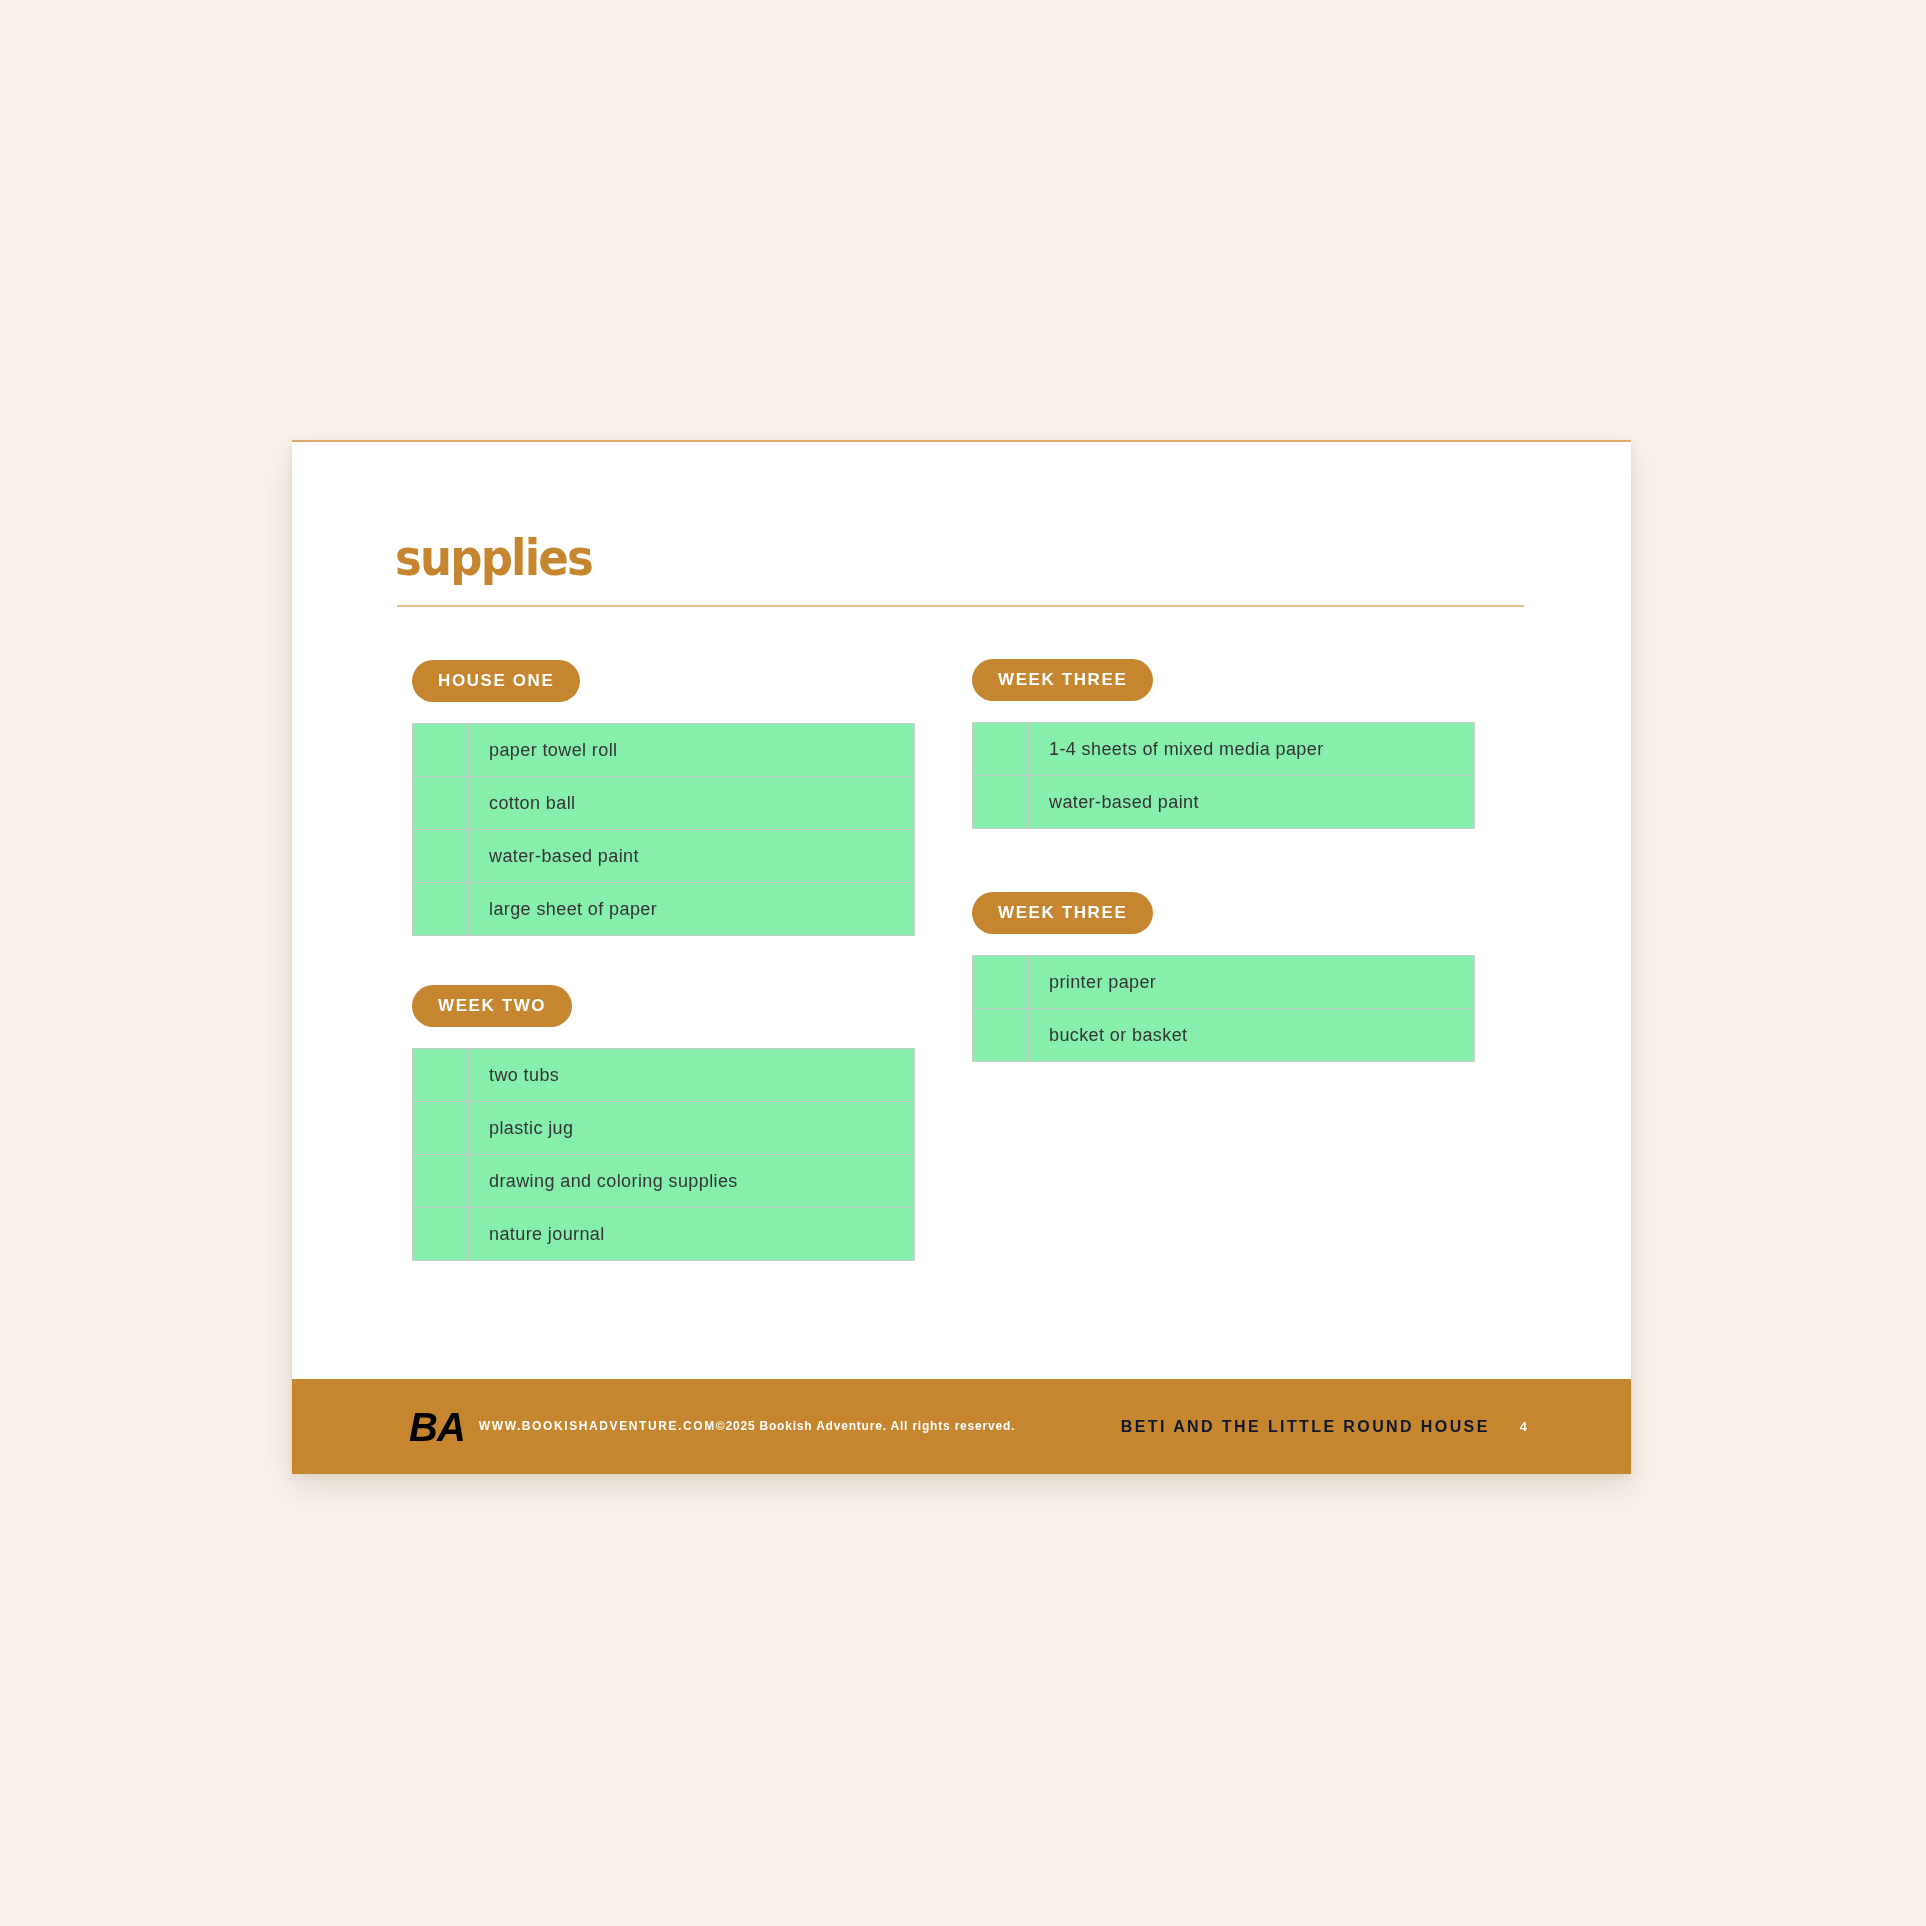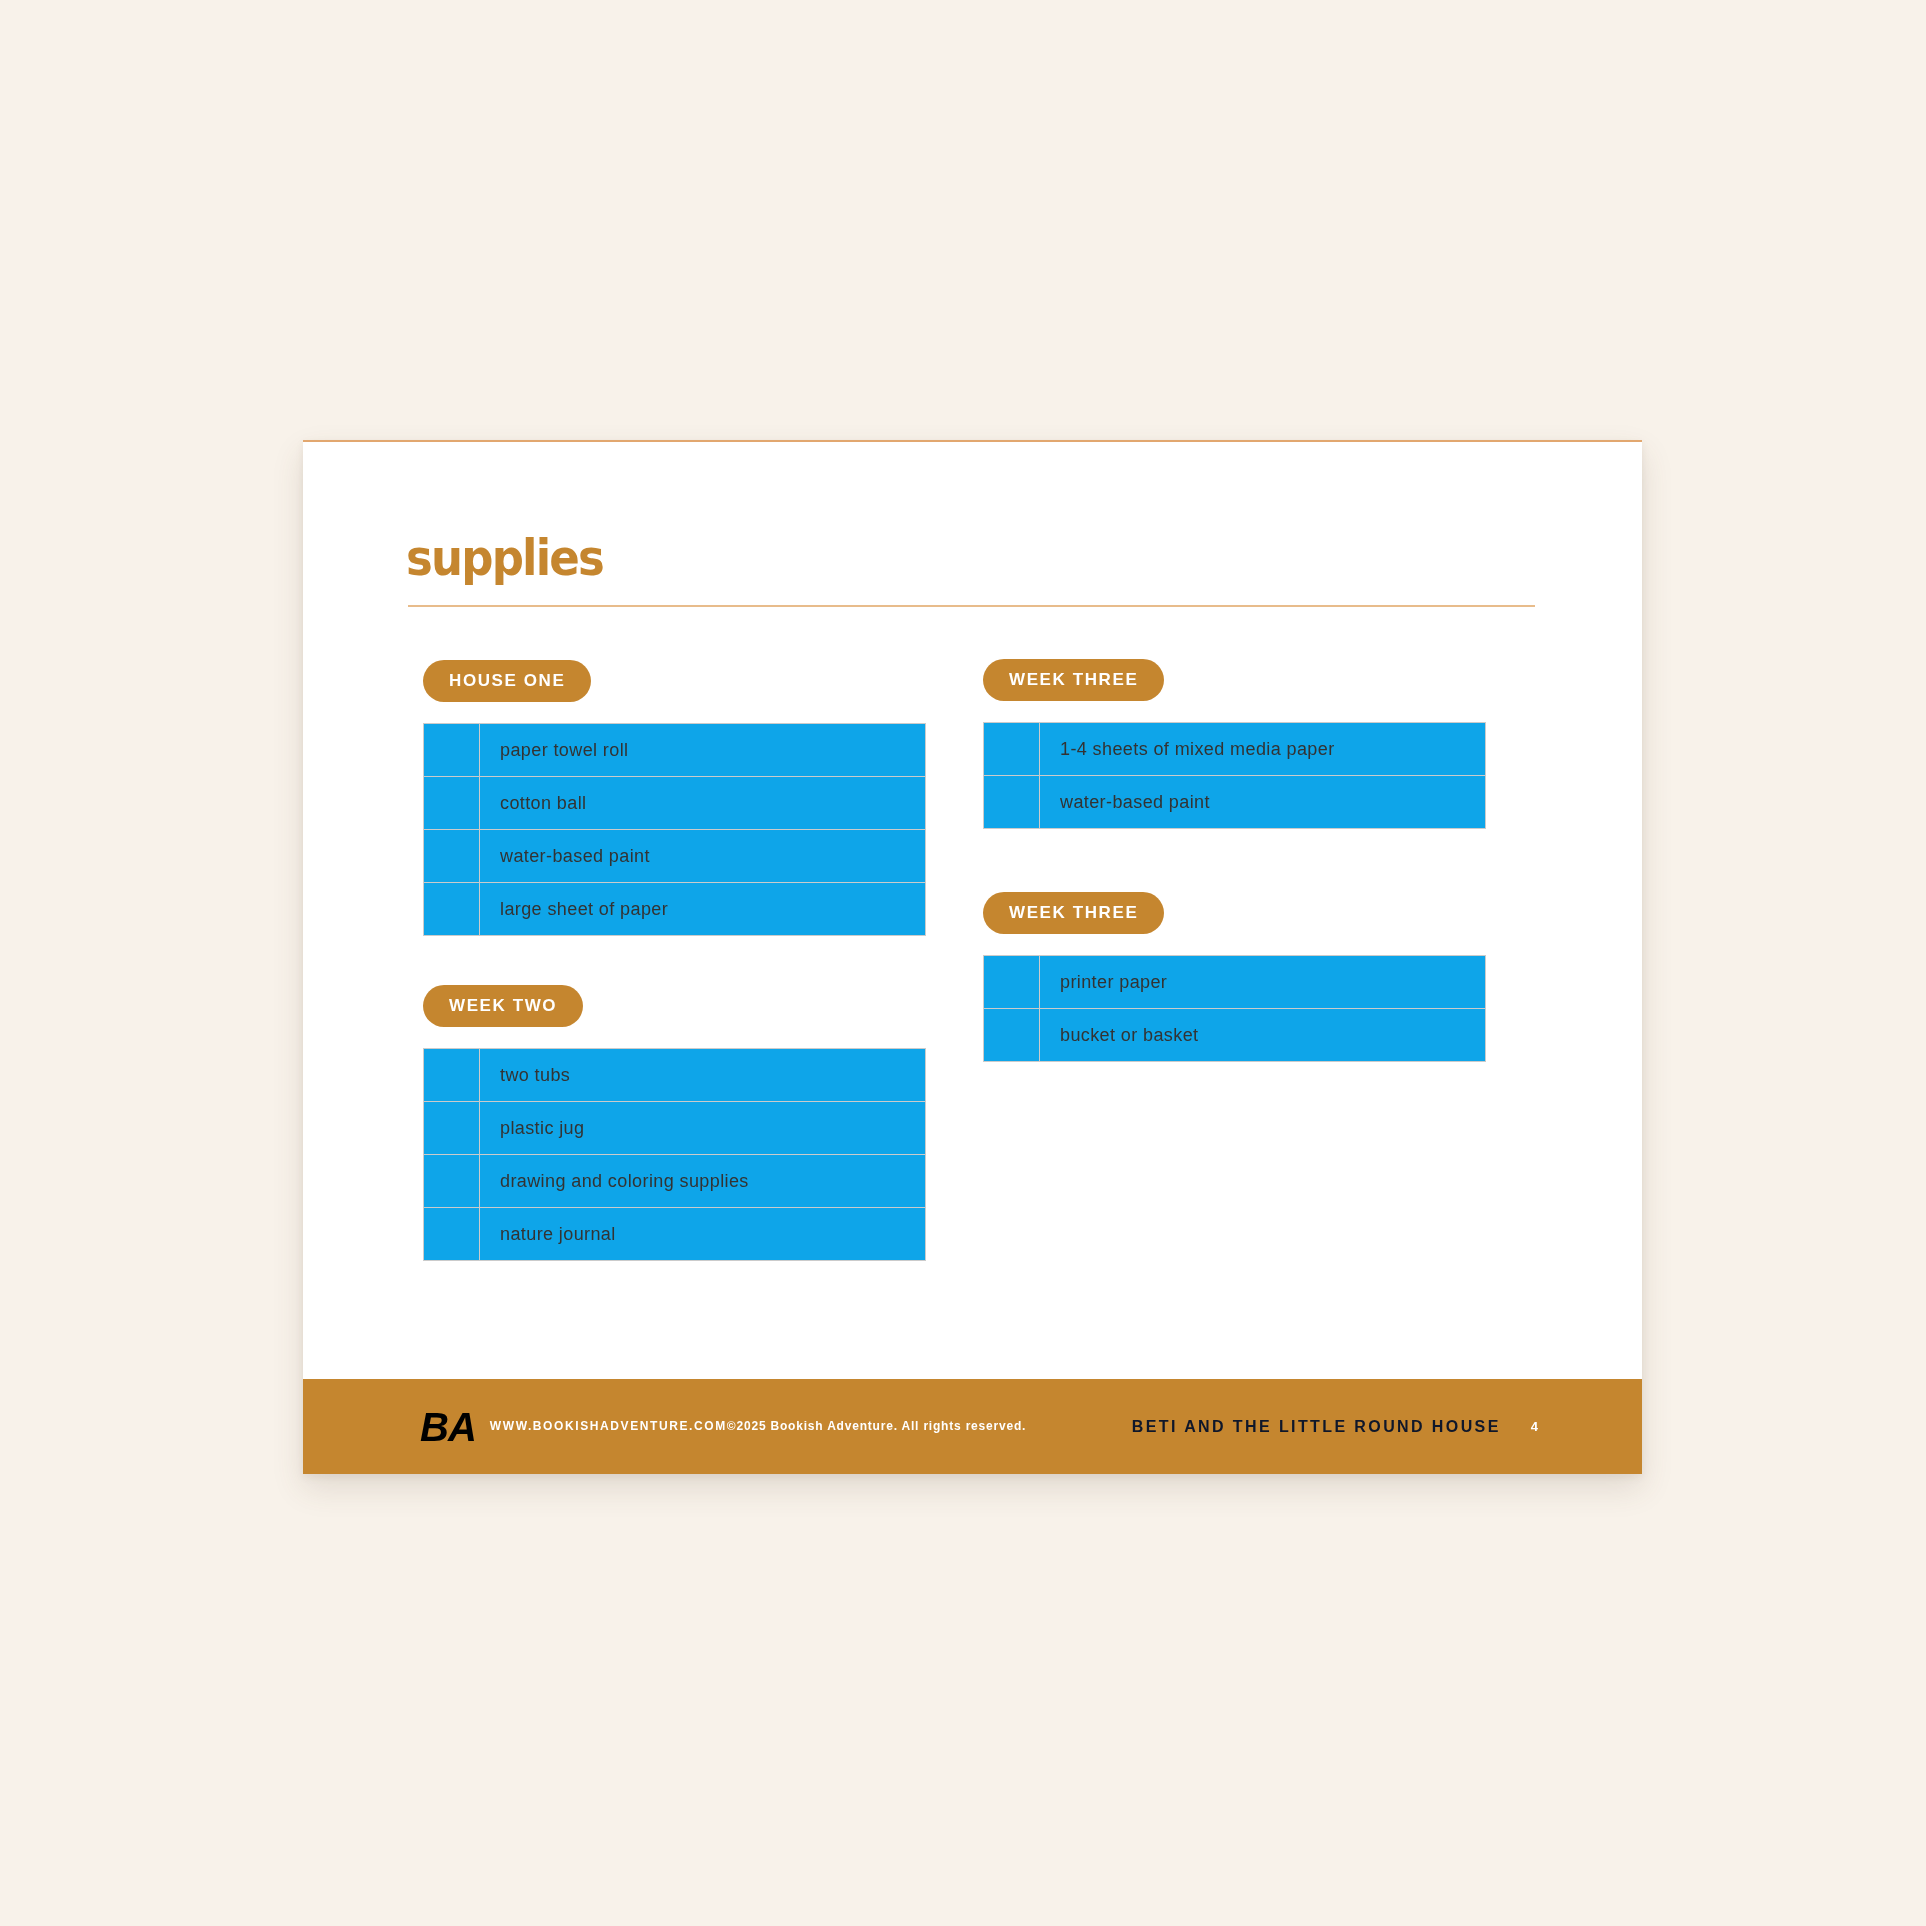--- a/index.html
+++ b/index.html
@@ -13,21 +13,21 @@
   *{margin:0;padding:0;box-sizing:border-box;}
   html,body{width:1927px;height:1927px;}
   body{
     background:var(--bg);
     font-family:"Liberation Sans", sans-serif;
     position:relative;
     overflow:hidden;
   }
   .page{
     position:absolute;
-    left:303px; top:440px;
+    left:292px; top:440px;
     width:1339px; height:1034px;
     background:#ffffff;
     box-shadow:0 14px 30px rgba(90,70,50,0.14), 0 3px 8px rgba(90,70,50,0.08);
   }
   .card-top-line{
     position:absolute; left:0; top:0; right:0; height:2px;
     background:var(--top-line);
   }
   .page-title{
     position:absolute; left:103px; top:91px;
@@ -65,21 +65,21 @@
   }
   .week-badge-label{
     font-size:17px;
     font-weight:bold;
     letter-spacing:1.6px;
     color:#ffffff;
   }
   .supply-table{
     border-collapse:collapse;
     width:100%;
-    background:#0ea5e9;
+    background:#86efac;
   }
   .supply-table td{
     border:1px solid var(--table-border);
     height:53px;
     vertical-align:middle;
   }
   .check-cell{
     width:56px;
   }
   .item-cell{

